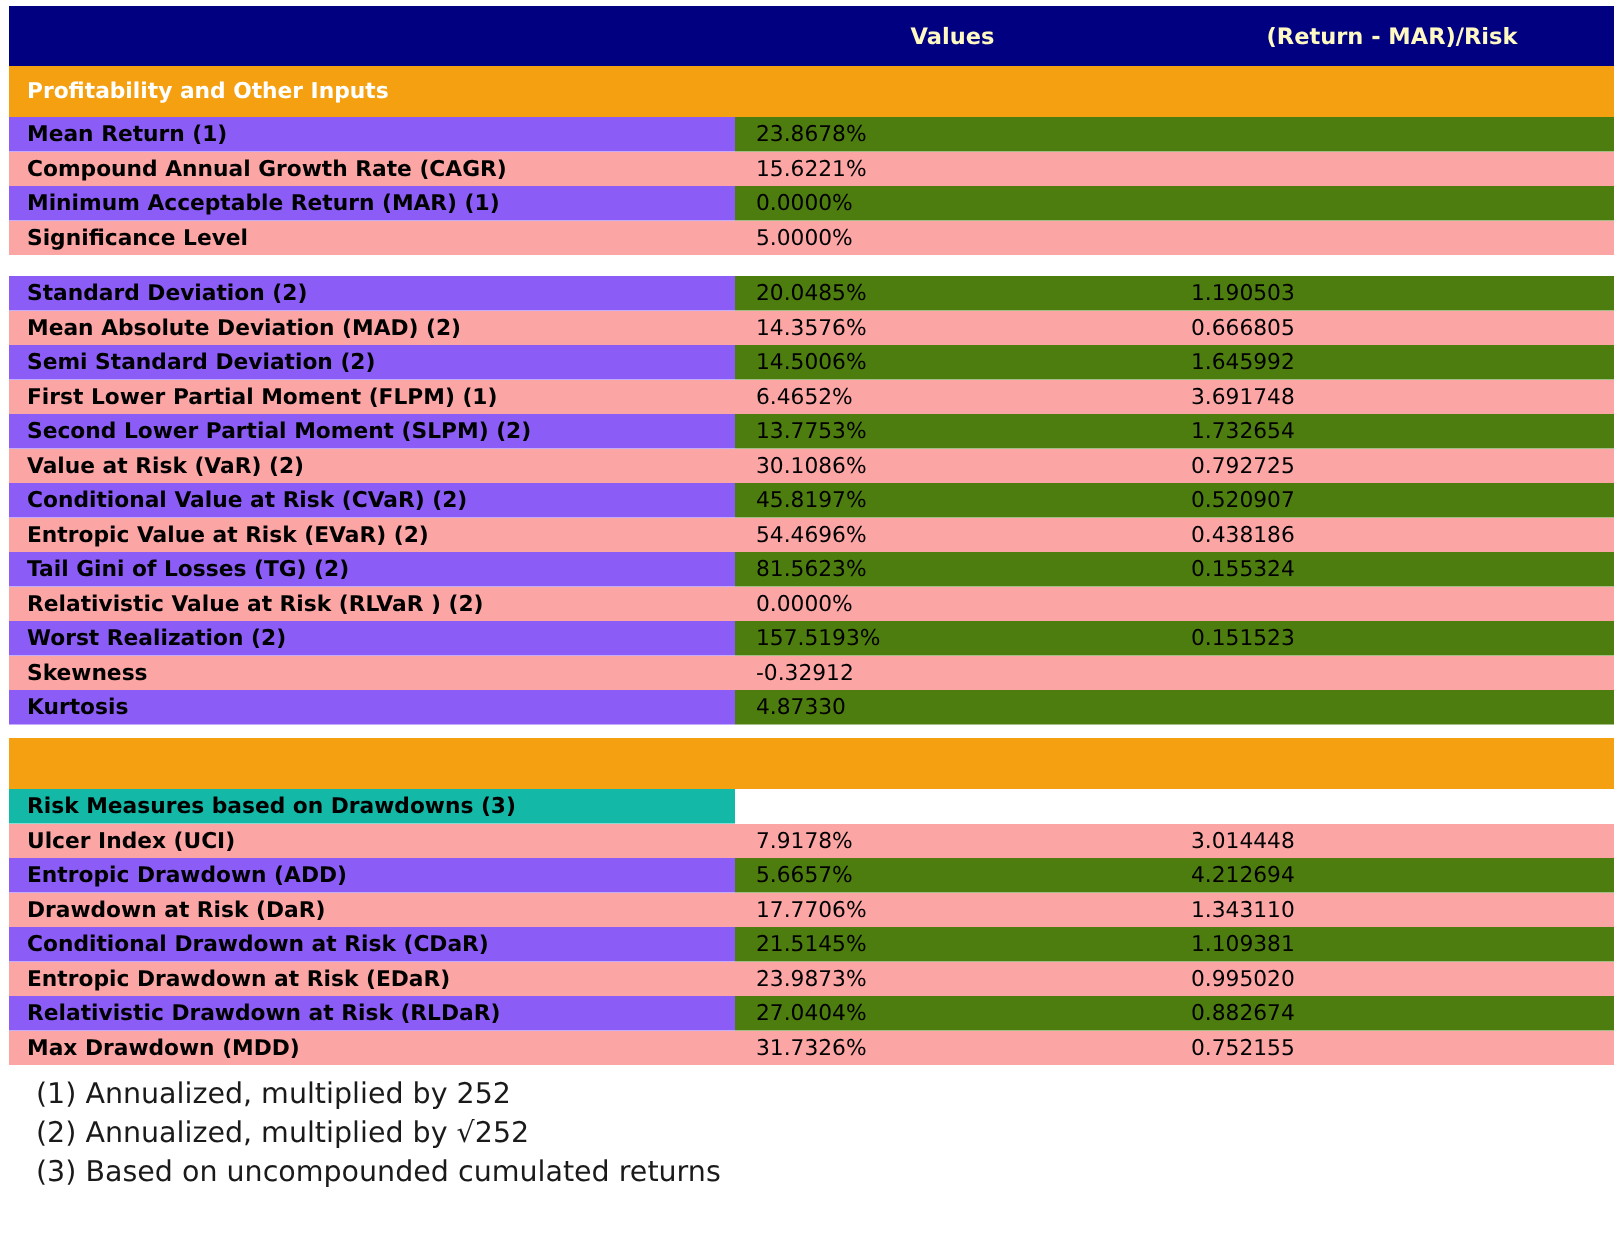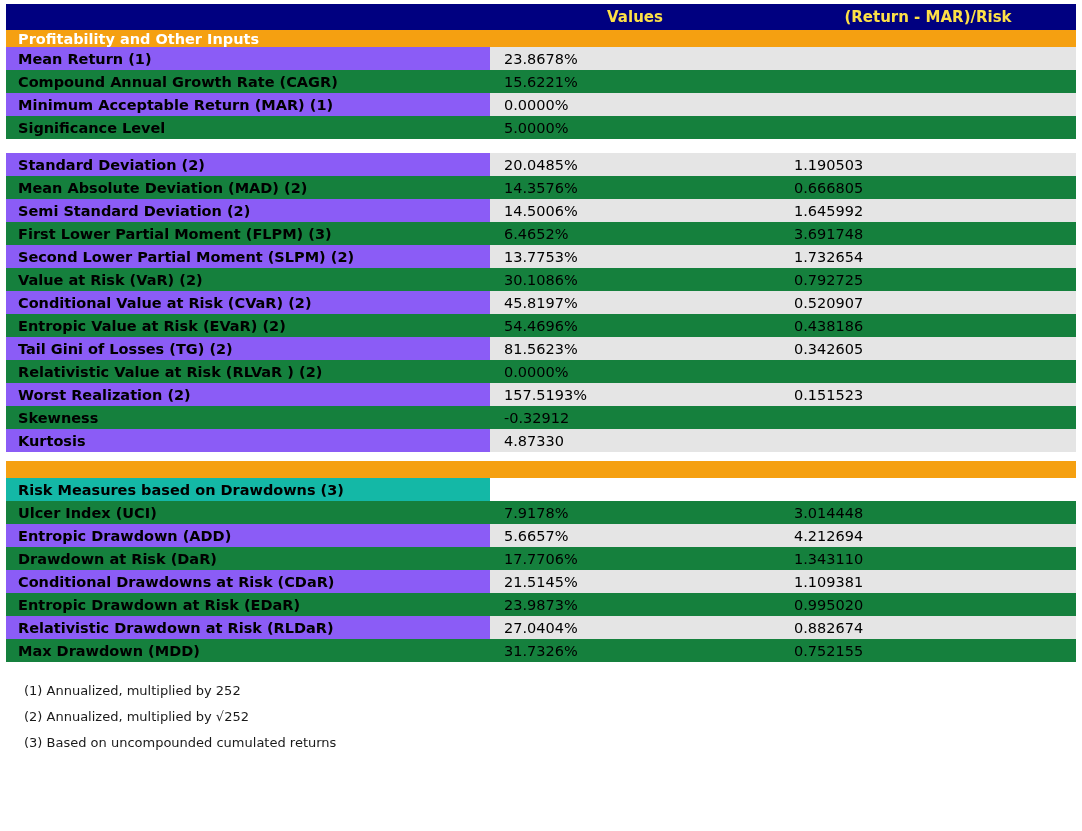--- a/index.html
+++ b/index.html
@@ -33,36 +33,36 @@
     padding: 0;
     height: 23px;
     vertical-align: middle;
     white-space: nowrap;
     overflow: hidden;
   }
 
   
   tr.header-row td {
     background: #000080;
-    color: #fde047;
+    color: #fef9c3;
     font-weight: bold;
     text-align: center;
-    height: 26px;
+    height: 40px;
     font-size: 15px;
   }
   tr.header-row td.blank-head {
     background: #000080;
   }
 
   
   tr.section-row td {
     background: #f5a011;
     color: #ffffff;
     font-weight: bold;
-    height: 17px;
+    height: 34px;
   }
   tr.section-row td.sec-label {
     padding-left: 12px;
     font-size: 14.5px;
   }
 
   
   tr.spacer-row td {
     background: #ffffff;
     height: 14px;
@@ -75,39 +75,39 @@
   
   tr.data-row td.lbl {
     font-weight: bold;
     padding-left: 12px;
     background: #8b5cf6;
   }
   tr.data-row td.val,
   tr.data-row td.ratio {
     text-align: left;
     padding-left: 14px;
-    background: #e5e5e5;
+    background: #4d7c0f;
     font-weight: normal;
   }
   tr.data-row.alt td {
-    background: #15803d;
+    background: #fca5a5;
   }
 
   
   tr.sub-row td.lbl {
     font-weight: bold;
     padding-left: 12px;
     background: #14b8a6;
   }
   tr.sub-row td { background: #ffffff; }
 
   .footnotes {
-    margin-top: 16px;
+    margin-top: 6px;
     padding-left: 18px;
-    font-size: 13px;
+    font-size: 19px;
     color: #1a1a1a;
   }
   .footnotes div {
     height: 26px;
     line-height: 26px;
   }
 </style>
 </head>
 <body>
 
@@ -167,21 +167,21 @@
         <td class="lbl">Mean Absolute Deviation (MAD) (2)</td>
         <td class="val">14.3576%</td>
         <td class="ratio">0.666805</td>
       </tr>
       <tr class="data-row">
         <td class="lbl">Semi Standard Deviation (2)</td>
         <td class="val">14.5006%</td>
         <td class="ratio">1.645992</td>
       </tr>
       <tr class="data-row alt">
-        <td class="lbl">First Lower Partial Moment (FLPM) (3)</td>
+        <td class="lbl">First Lower Partial Moment (FLPM) (1)</td>
         <td class="val">6.4652%</td>
         <td class="ratio">3.691748</td>
       </tr>
       <tr class="data-row">
         <td class="lbl">Second Lower Partial Moment (SLPM) (2)</td>
         <td class="val">13.7753%</td>
         <td class="ratio">1.732654</td>
       </tr>
       <tr class="data-row alt">
         <td class="lbl">Value at Risk (VaR) (2)</td>
@@ -194,21 +194,21 @@
         <td class="ratio">0.520907</td>
       </tr>
       <tr class="data-row alt">
         <td class="lbl">Entropic Value at Risk (EVaR) (2)</td>
         <td class="val">54.4696%</td>
         <td class="ratio">0.438186</td>
       </tr>
       <tr class="data-row">
         <td class="lbl">Tail Gini of Losses (TG) (2)</td>
         <td class="val">81.5623%</td>
-        <td class="ratio">0.342605</td>
+        <td class="ratio">0.155324</td>
       </tr>
       <tr class="data-row alt">
         <td class="lbl">Relativistic Value at Risk (RLVaR ) (2)</td>
         <td class="val">0.0000%</td>
         <td class="ratio"></td>
       </tr>
       <tr class="data-row">
         <td class="lbl">Worst Realization (2)</td>
         <td class="val">157.5193%</td>
         <td class="ratio">0.151523</td>
@@ -249,21 +249,21 @@
         <td class="lbl">Entropic Drawdown (ADD)</td>
         <td class="val">5.6657%</td>
         <td class="ratio">4.212694</td>
       </tr>
       <tr class="data-row alt">
         <td class="lbl">Drawdown at Risk (DaR)</td>
         <td class="val">17.7706%</td>
         <td class="ratio">1.343110</td>
       </tr>
       <tr class="data-row">
-        <td class="lbl">Conditional Drawdowns at Risk (CDaR)</td>
+        <td class="lbl">Conditional Drawdown at Risk (CDaR)</td>
         <td class="val">21.5145%</td>
         <td class="ratio">1.109381</td>
       </tr>
       <tr class="data-row alt">
         <td class="lbl">Entropic Drawdown at Risk (EDaR)</td>
         <td class="val">23.9873%</td>
         <td class="ratio">0.995020</td>
       </tr>
       <tr class="data-row">
         <td class="lbl">Relativistic Drawdown at Risk (RLDaR)</td>

